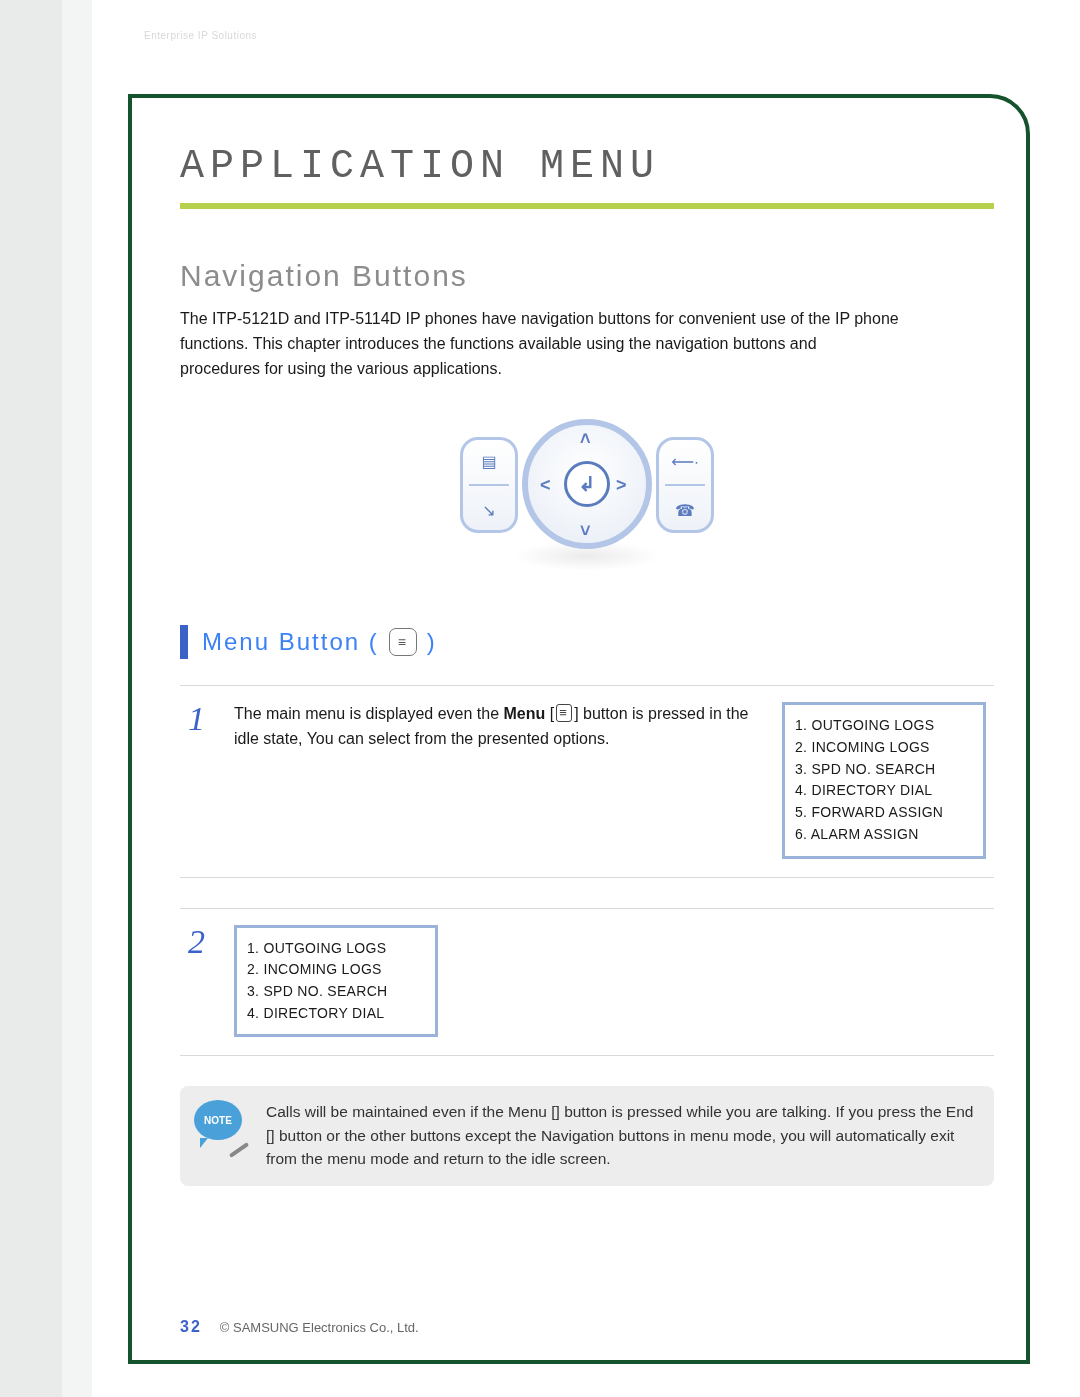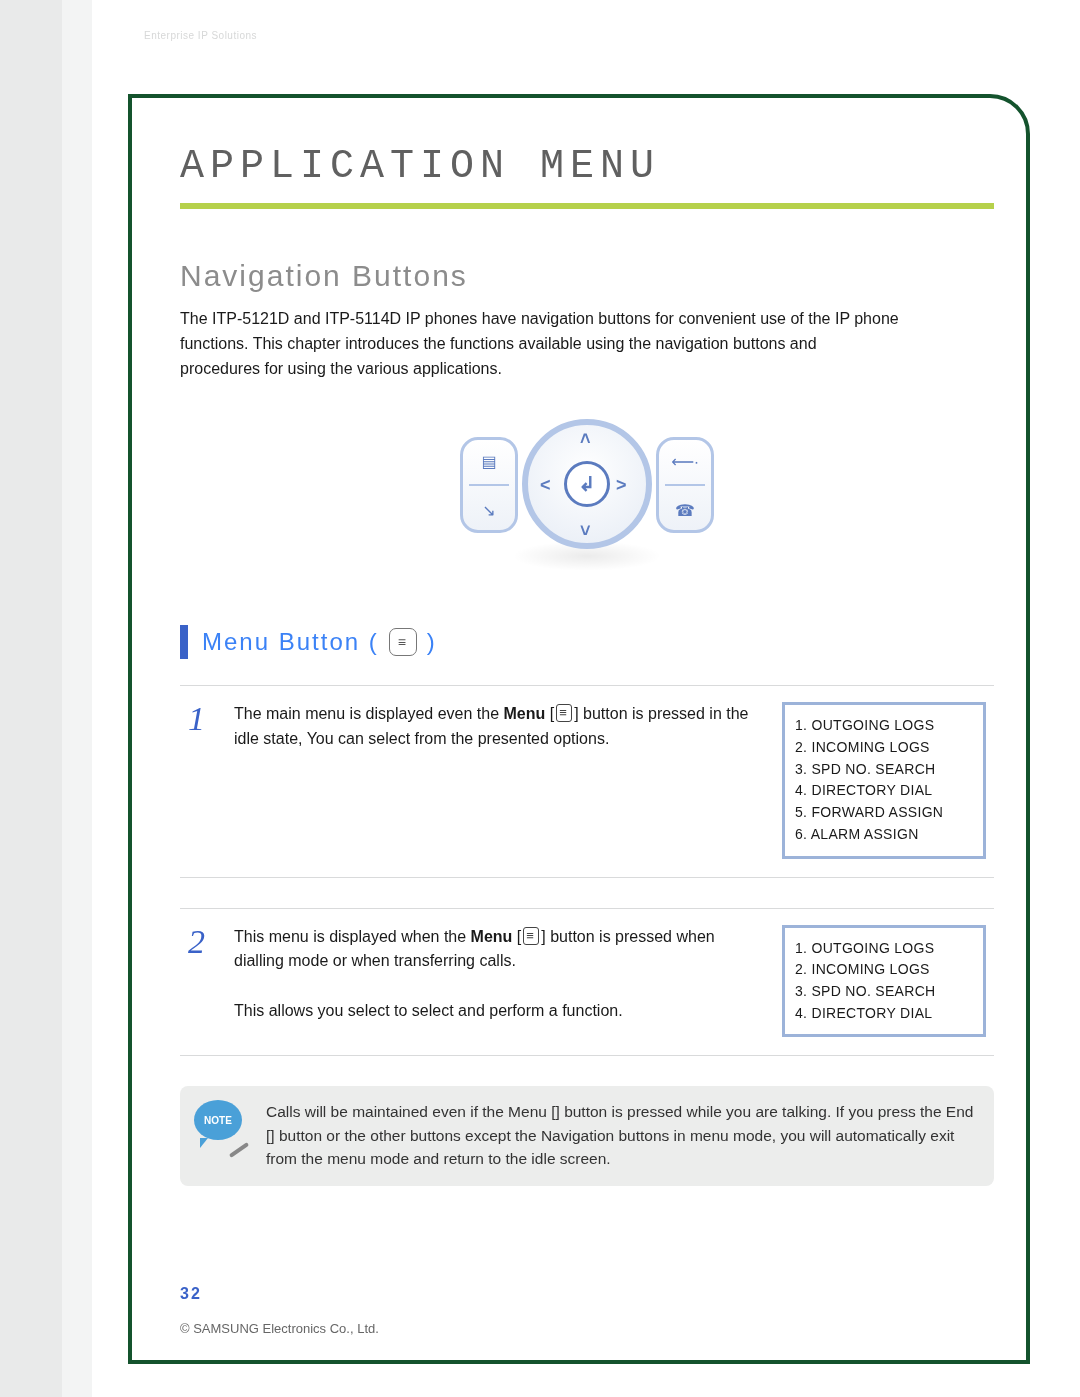--- a/index.html
+++ b/index.html
@@ -259,21 +259,21 @@
     font-family: Verdana, Geneva, sans-serif;
   }
   .note-text .k {
     font-family: Verdana, Geneva, sans-serif;
   }
 
   .footer {
     position:absolute;
     left:48px; bottom:24px;
     font-size: 13px; color:#666;
-    display:flex; gap:18px; align-items:baseline;flex-direction:column;
+    display:flex; gap:18px; align-items:baseline;
   }
   .footer .pn { color:#3a62c8; font-size:16px; letter-spacing:2px; font-weight:600;}
 </style>
 </head>
 <body>
 
 <div class="left-strip">
   <div class="left-strip-inner"></div>
 </div>
 
@@ -334,25 +334,20 @@
       <div>2. INCOMING LOGS</div>
       <div>3. SPD NO. SEARCH</div>
       <div>4. DIRECTORY DIAL</div>
       <div>5. FORWARD ASSIGN</div>
       <div>6. ALARM ASSIGN</div>
     </div>
   </div>
 
   <div class="step-box">
     <div class="step-num">2</div>
-    <div class="step-text">
-      <span>This menu is displayed when the </span><b>Menu</b><span> [</span><span class="tight-icon"></span><span>] button is pressed when dialling mode or when transferring calls.</span>
-      <br><br>
-      <span>This allows you select to select and perform a function.</span>
-    </div>
     <div class="lcd-box" style="min-height:72px;">
       <div>1. OUTGOING LOGS</div>
       <div>2. INCOMING LOGS</div>
       <div>3. SPD NO. SEARCH</div>
       <div>4. DIRECTORY DIAL</div>
     </div>
   </div>
 
   <div class="note-box">
     <div class="note-icon">

